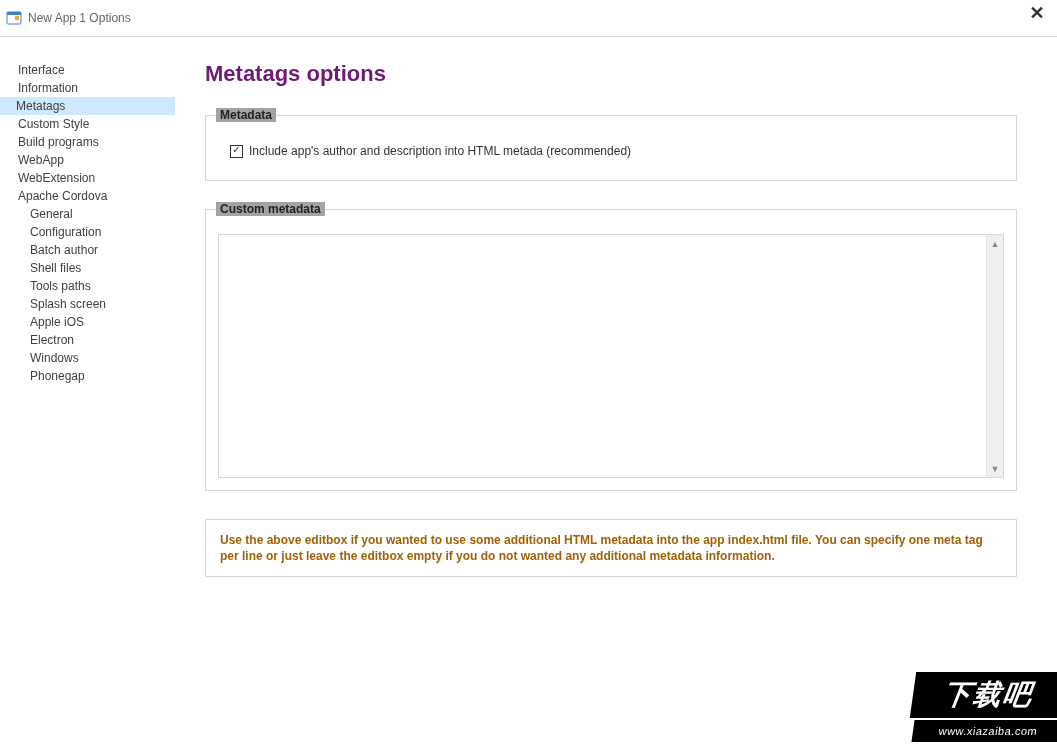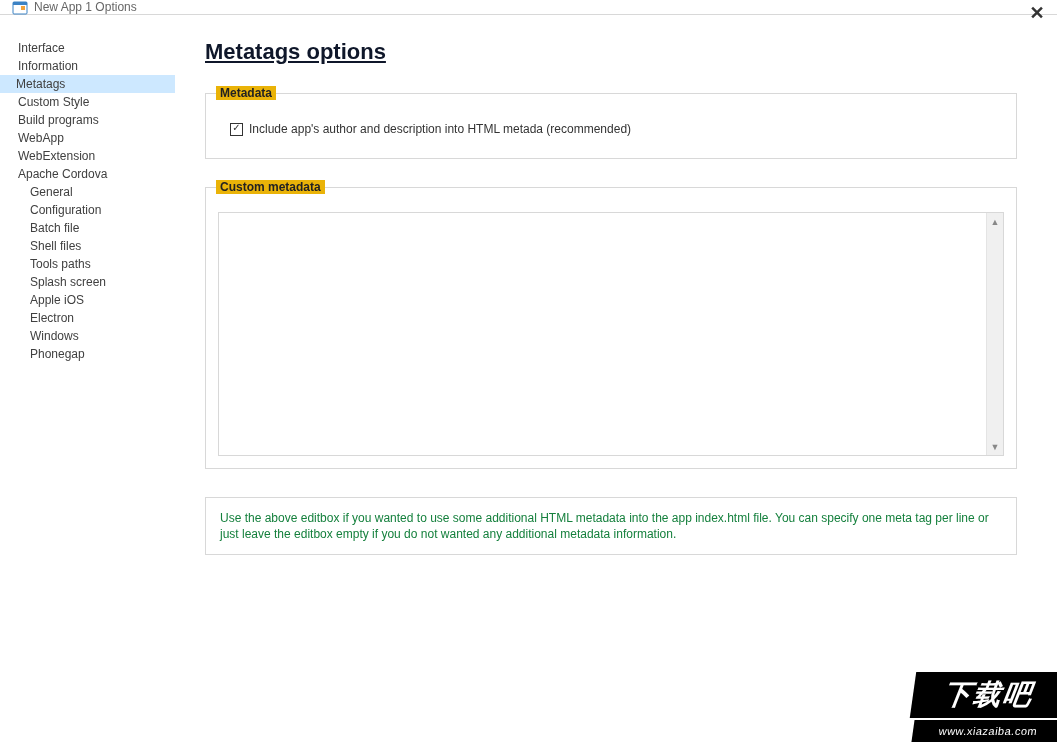--- a/index.html
+++ b/index.html
@@ -7,25 +7,26 @@
     width: 1057px;
     height: 744px;
     font-family: "Segoe UI", Tahoma, sans-serif;
     font-size: 12px;
     background: #ffffff;
     color: #333;
     overflow: hidden;
   }
   
   .titlebar {
-    height: 15px;
+    height: 37px;
     background: #ffffff;
     border-bottom: 1px solid #d8d8d8;
     display: flex;
-    padding: 0 12px;
+    align-items: center;
+    padding: 0 6px;
     position: relative;
   }
   .titlebar .appicon {
     width: 16px; height: 16px;
     margin-right: 6px;
     display: inline-flex;
     align-items: center;
     justify-content: center;
   }
   .titlebar .title {
@@ -68,36 +69,35 @@
     padding-left: 16px;
   }
   .content {
     flex: 1;
     padding: 24px 40px 20px 30px;
     position: relative;
   }
   h1.page-title {
     font-size: 22px;
     font-weight: 600;
-    color: #0f172a;
+    color: #701a75;
     margin-bottom: 28px;
-    text-decoration: underline;
   }
   
   .group {
     border: 1px solid #d8d8d8;
     position: relative;
     padding: 28px 18px 22px 18px;
     margin-bottom: 28px;
   }
   .group .legend {
     position: absolute;
     top: -8px;
     left: 10px;
-    background: #eab308;
+    background: #a3a3a3;
     padding: 0 4px;
     font-size: 12px;
     font-weight: 600;
     color: #222;
   }
   .checkbox-row {
     display: flex;
     align-items: center;
     gap: 6px;
     margin-left: 6px;
@@ -153,22 +153,23 @@
     color: #888;
     font-size: 9px;
   }
   .scrolltrack .arrow.up { top: 0; }
   .scrolltrack .arrow.down { bottom: 0; }
   .hint {
     border: 1px solid #d8d8d8;
     padding: 12px 14px;
     font-size: 12px;
     line-height: 1.35;
-    color: #15803d;
+    color: #a16207;
     margin-top: 22px;
+    font-weight: bold;
   }
   
   .watermark {
     position: absolute;
     right: 0;
     bottom: 0;
     width: 150px;
     height: 72px;
     pointer-events: none;
   }
@@ -224,21 +225,21 @@
       <div class="item">Interface</div>
       <div class="item">Information</div>
       <div class="item selected">Metatags</div>
       <div class="item">Custom Style</div>
       <div class="item">Build programs</div>
       <div class="item">WebApp</div>
       <div class="item">WebExtension</div>
       <div class="item">Apache Cordova</div>
       <div class="item child">General</div>
       <div class="item child">Configuration</div>
-      <div class="item child">Batch file</div>
+      <div class="item child">Batch author</div>
       <div class="item child">Shell files</div>
       <div class="item child">Tools paths</div>
       <div class="item child">Splash screen</div>
       <div class="item child">Apple iOS</div>
       <div class="item child">Electron</div>
       <div class="item child">Windows</div>
       <div class="item child">Phonegap</div>
     </div>
 
   <div class="content">

